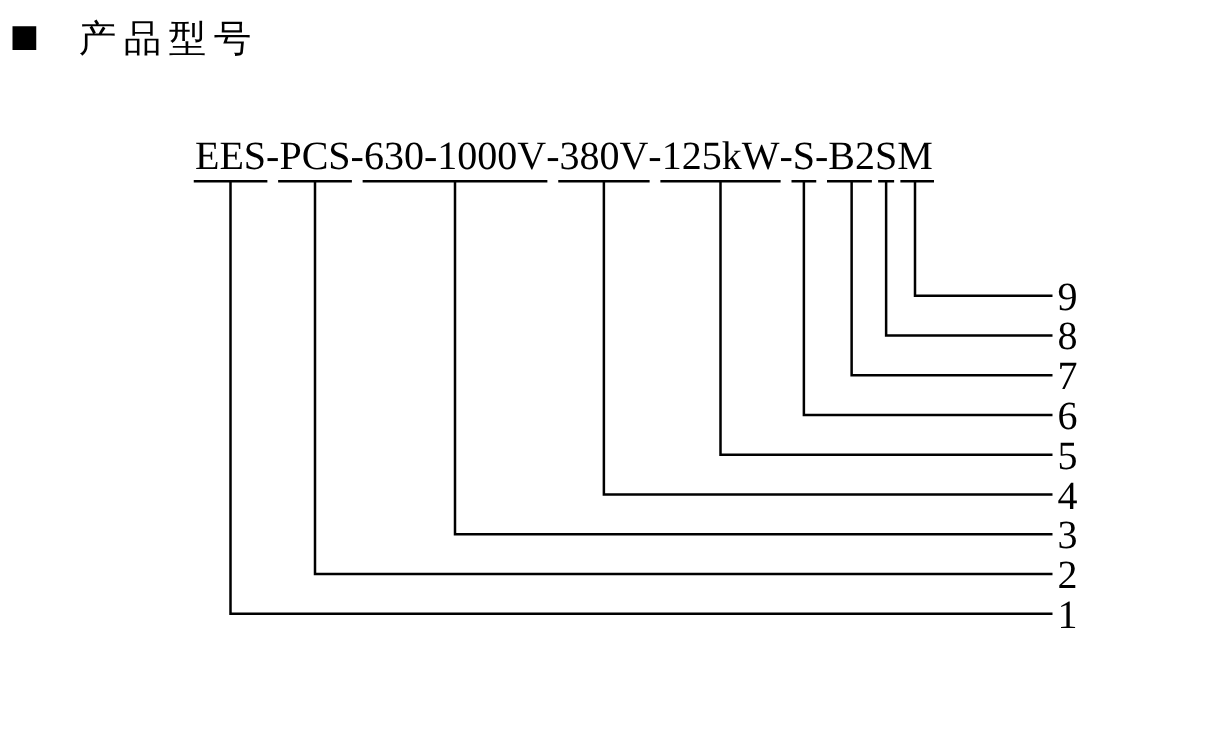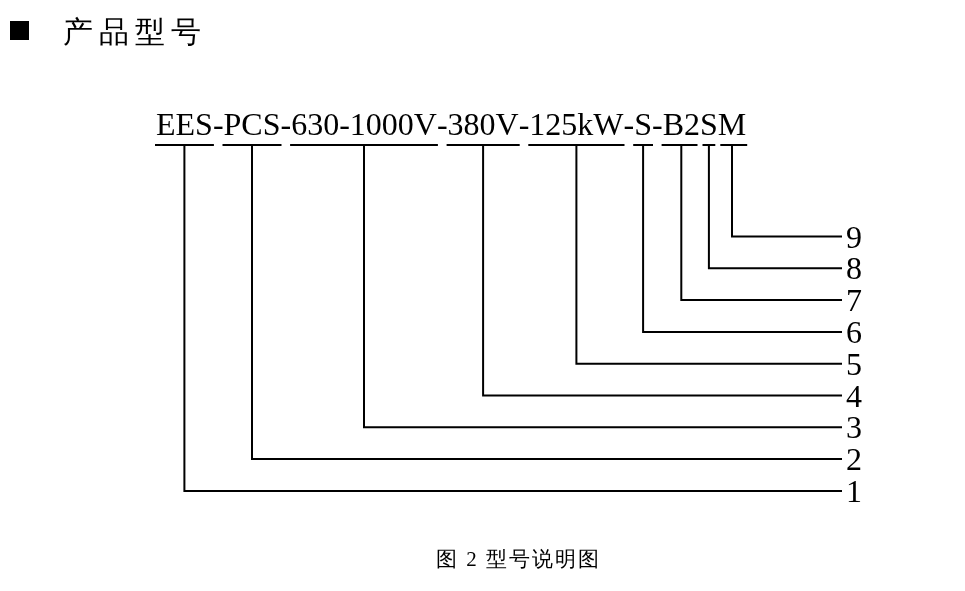--- a/index.html
+++ b/index.html
@@ -43,21 +43,20 @@
       <path d="M 222.5 145.0 L 281.5 145.0 M 252.0 145.0 L 252.0 459.1 L 842 459.1" fill="none" stroke="#000000" stroke-width="2"></path>
       <path d="M 290.1 145.0 L 437.9 145.0 M 364.0 145.0 L 364.0 427.3 L 842 427.3" fill="none" stroke="#000000" stroke-width="2"></path>
       <path d="M 446.6 145.0 L 519.7 145.0 M 483.1 145.0 L 483.1 395.5 L 842 395.5" fill="none" stroke="#000000" stroke-width="2"></path>
       <path d="M 528.3 145.0 L 624.5 145.0 M 576.4 145.0 L 576.4 363.7 L 842 363.7" fill="none" stroke="#000000" stroke-width="2"></path>
       <path d="M 633.2 145.0 L 653.0 145.0 M 643.1 145.0 L 643.1 331.9 L 842 331.9" fill="none" stroke="#000000" stroke-width="2"></path>
       <path d="M 661.6 145.0 L 697.5 145.0 M 681.3 145.0 L 681.3 300.1 L 842 300.1" fill="none" stroke="#000000" stroke-width="2"></path>
       <path d="M 702.5 145.0 L 715.3 145.0 M 708.9 145.0 L 708.9 268.3 L 842 268.3" fill="none" stroke="#000000" stroke-width="2"></path>
       <path d="M 720.3 145.0 L 747.2 145.0 M 732.0 145.0 L 732.0 236.5 L 842 236.5" fill="none" stroke="#000000" stroke-width="2"></path>
     </svg>
 
-  <div class="caption">图 2 型号说明图</div>
 
 <div class="callout-num" style="top: 473.9px;">1</div>
     <div class="callout-num" style="top: 442.1px;">2</div>
     <div class="callout-num" style="top: 410.3px;">3</div>
     <div class="callout-num" style="top: 378.5px;">4</div>
     <div class="callout-num" style="top: 346.7px;">5</div>
     <div class="callout-num" style="top: 314.9px;">6</div>
     <div class="callout-num" style="top: 283.1px;">7</div>
     <div class="callout-num" style="top: 251.3px;">8</div>
     <div class="callout-num" style="top: 219.5px;">9</div>

